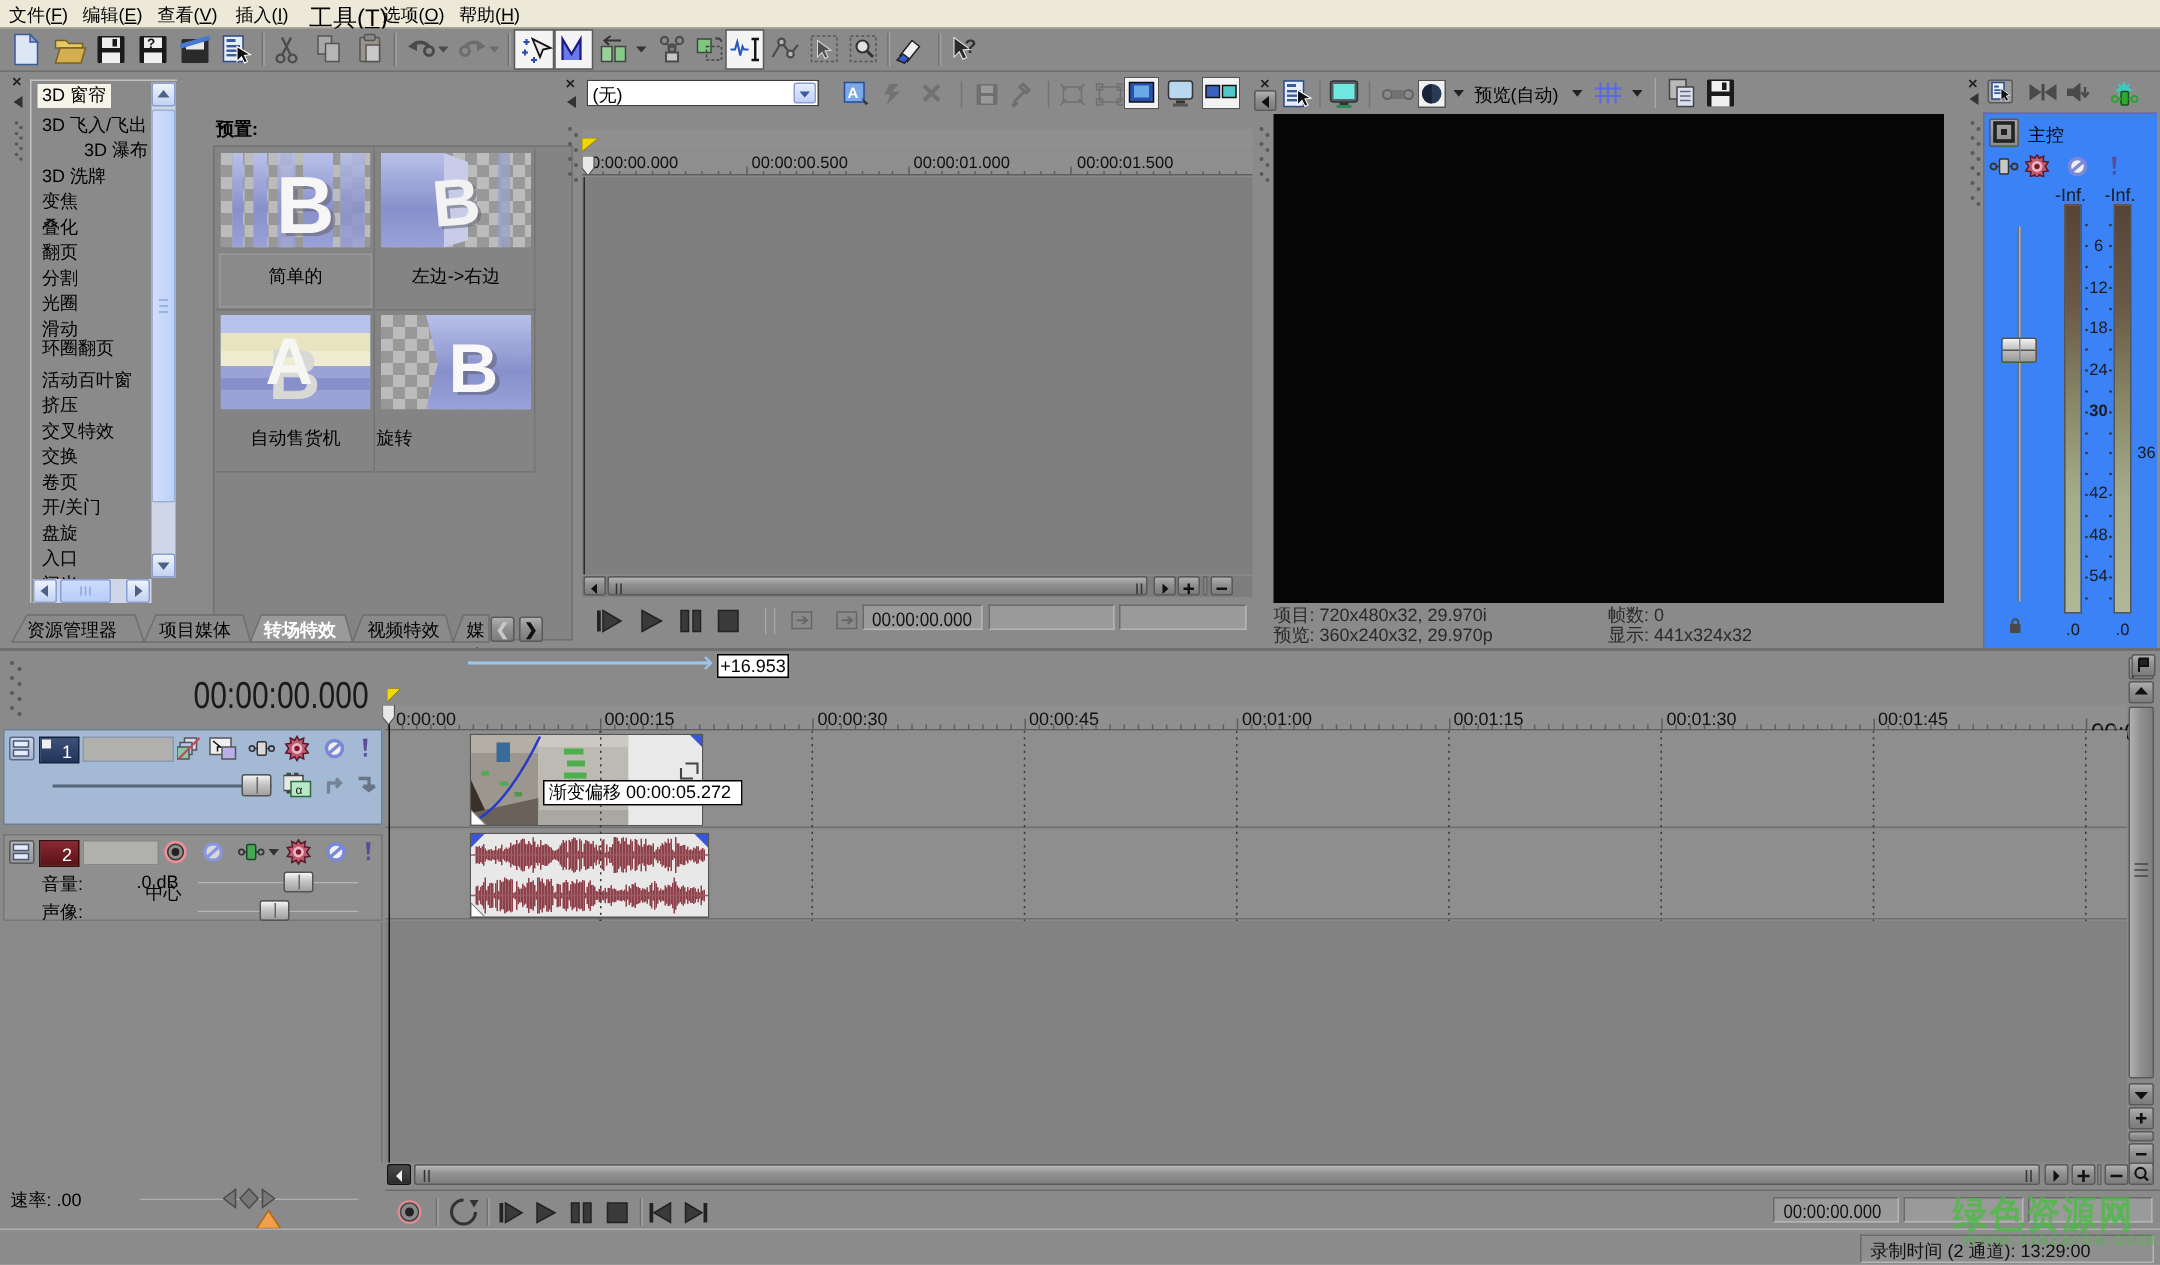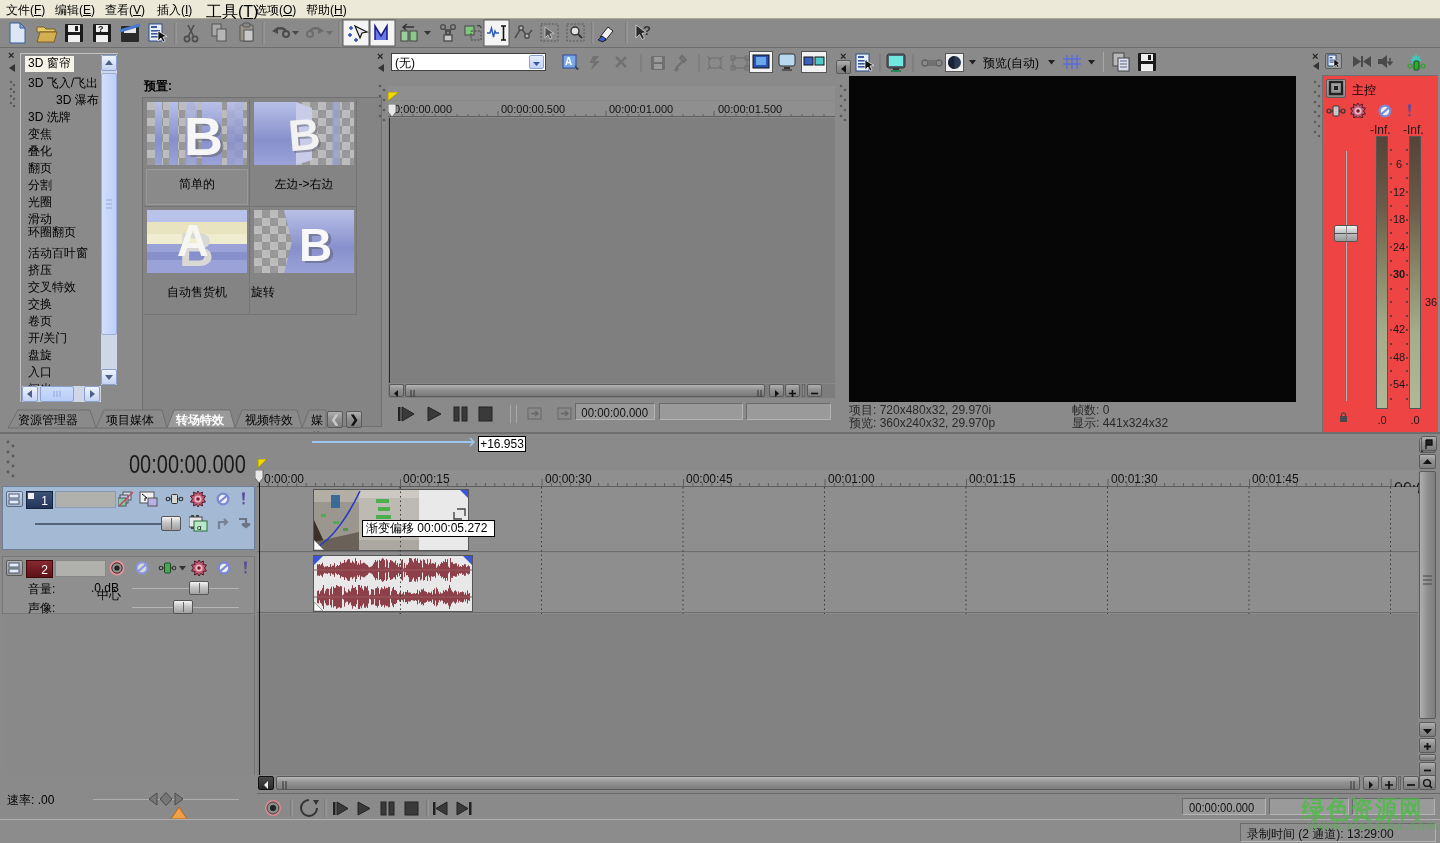--- a/index.html
+++ b/index.html
@@ -654,21 +654,21 @@
         </svg>
     <svg class="abs" style="left:96px;top:5px;" width="20" height="18">
           <path d="M10 1 l1.5 3 3-1.5 -1.5 3 3 1.5 -3 1.5 1.5 3 -3 -1.5 -1.5 3 -1.5 -3 -3 1.5 1.5 -3 -3 -1.5 3 -1.5 -1.5 -3 3 1.5z" fill="#40c8c0"></path>
           <rect x="8" y="8" width="5" height="9" rx="1" fill="#30a830" stroke="#155515"></rect>
           <circle cx="4" cy="13" r="2" fill="none" stroke="#30a030" stroke-width="1.2"></circle>
           <circle cx="17" cy="13" r="2" fill="none" stroke="#30a030" stroke-width="1.2"></circle>
           <line x1="6" y1="13" x2="8" y2="13" stroke="#30a030" stroke-width="1.2"></line>
           <line x1="13" y1="13" x2="15" y2="13" stroke="#30a030" stroke-width="1.2"></line>
         </svg>
 
-    <div class="abs" style="left:12px;top:27px;width:116px;height:463px;border-left:1px solid #707070;border-top:1px solid #707070;background:#ef4444;">
+    <div class="abs" style="left:12px;top:27px;width:116px;height:463px;border-left:1px solid #707070;border-top:1px solid #707070;background:#3b82f6;">
       <div class="btn" style="left:3px;top:3px;width:20px;height:19px;background:linear-gradient(#a8a8a8,#8a8a8a);"><svg width="18" height="17">
               <rect x="3" y="2" width="12" height="12" fill="none" stroke="#222" stroke-width="2.4"></rect>
               <rect x="7" y="6" width="4" height="4" fill="#222"></rect>
             </svg></div>
       <div class="abs" style="left:29px;top:6px;font-size:12px;color:#000;">主控</div>
 
       <svg class="abs" style="left:3px;top:27px;" width="90" height="15" viewBox="0 0 90 15">
         <g>
               <circle cx="3" cy="8" r="2" fill="none" stroke="#333" stroke-width="1.2"></circle>
               <circle cx="17" cy="8" r="2" fill="none" stroke="#333" stroke-width="1.2"></circle>

